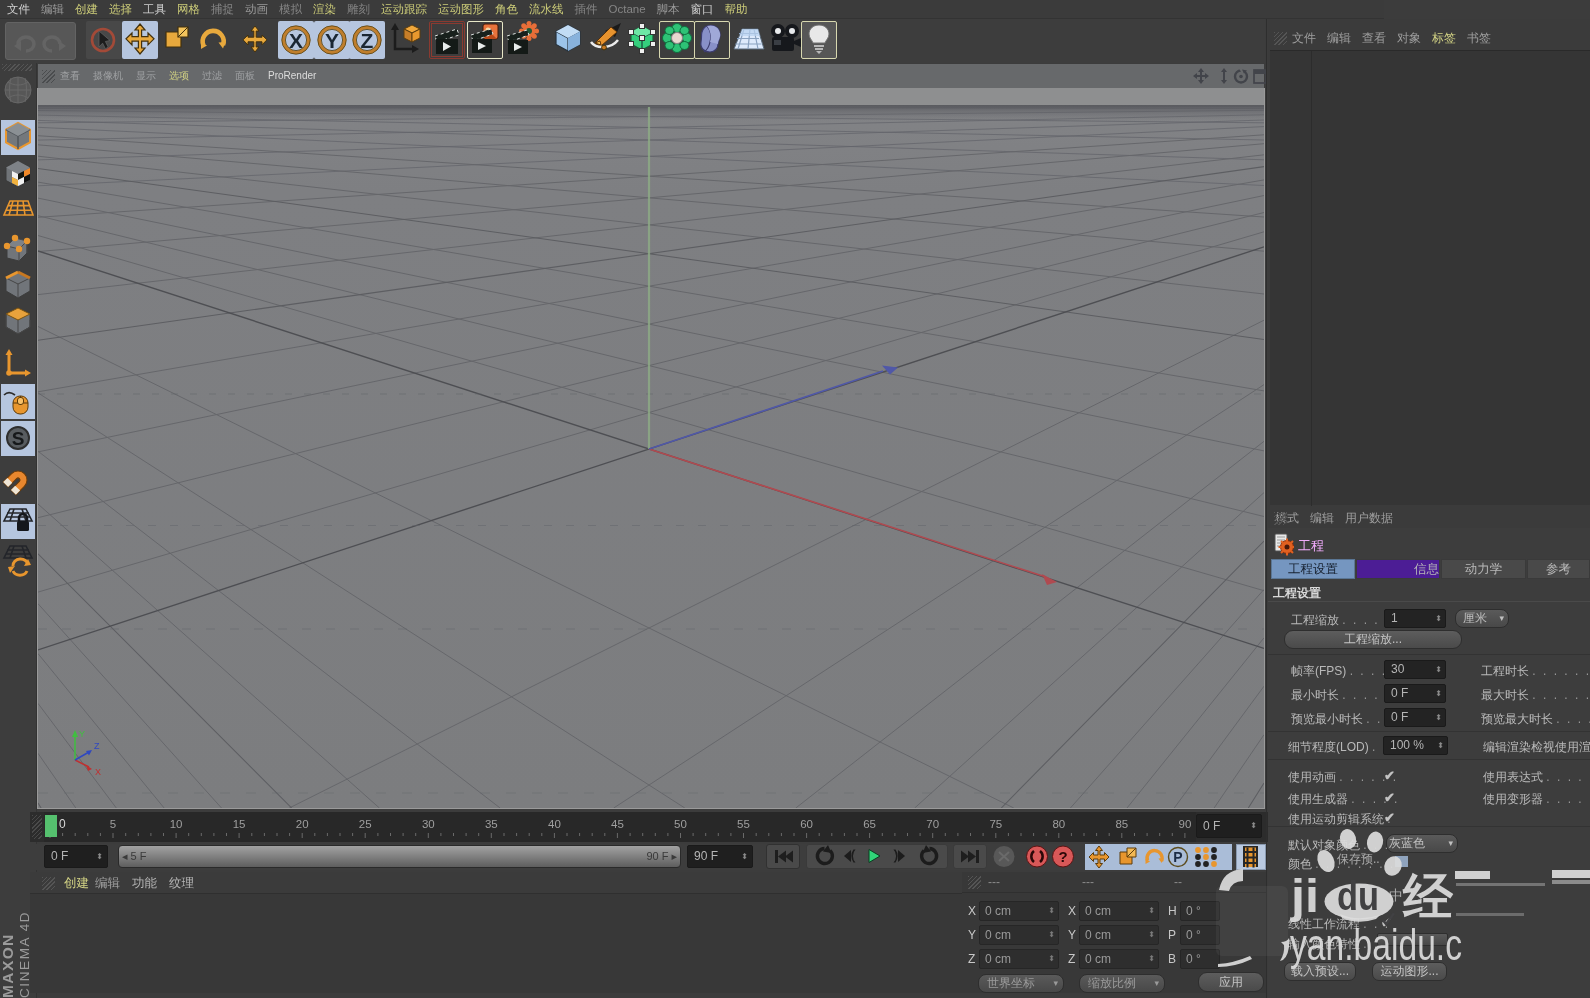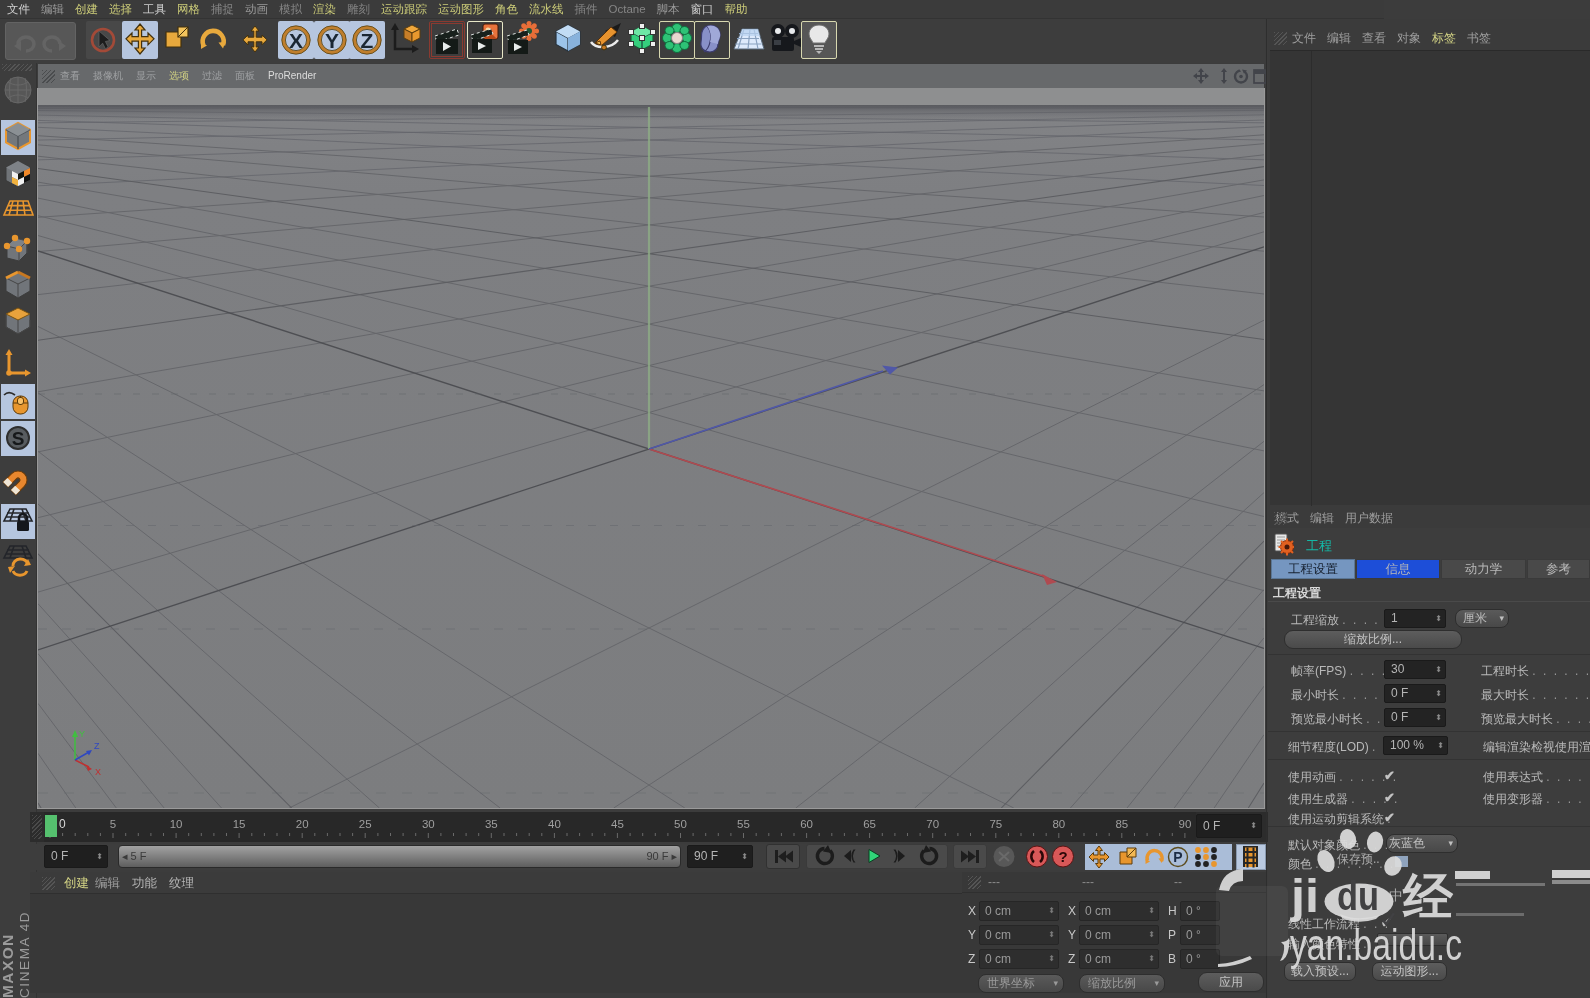--- a/index.html
+++ b/index.html
@@ -619,31 +619,31 @@
 <div class="abs" style="left:0;top:509px;width:322px;height:470px;background:#3d3d3d"></div>
 <svg class="abs" style="left:6px;top:514px" width="20" height="24">
         <rect x="1" y="1" width="12" height="17" rx="1" fill="#e8e8e8" stroke="#555"></rect>
         <path d="M3 4h8M3 7h8M3 10h8M3 13h5" stroke="#999" stroke-width="1"></path>
         <circle cx="13" cy="14" r="6.5" fill="#e06020" stroke="#8a2a06"></circle>
         <circle cx="13" cy="14" r="2.5" fill="#47180a"></circle>
         <g stroke="#e06020" stroke-width="2">
           <path d="M13 5.5v3M13 19.5v3M4.5 14h3M18.5 14h3M7 8l2 2M17 18l2 2M19 8l-2 2M9 18l-2 2"></path>
         </g>
       </svg>
-<div class="lbl" style="left:38px;top:518px;color:#14b8a6;font-size:13px">工程</div>
+<div class="lbl" style="left:30px;top:518px;color:#f0abfc;font-size:13px">工程</div>
 <div class="abs" style="left:3px;top:540px;width:84px;height:20px;background:#7596c0;border:1px solid #5a7694;color:#16202e;text-align:center;line-height:19px;font-size:12.5px">工程设置</div>
-<div class="abs" style="left:88px;top:540px;width:84px;height:20px;background:#1d4ed8;border:1px solid #3a3a3a;color:#b8b8b8;text-align:center;line-height:19px;font-size:12.5px">信息</div>
+<div class="abs" style="left:88px;top:540px;width:84px;height:20px;background:#4c1d95;border:1px solid #3a3a3a;color:#b8b8b8;text-align:right;line-height:19px;font-size:12.5px">信息</div>
 <div class="abs" style="left:173px;top:540px;width:85px;height:20px;background:#494949;border:1px solid #3a3a3a;color:#b8b8b8;text-align:center;line-height:19px;font-size:12.5px">动力学</div>
 <div class="abs" style="left:259px;top:540px;width:63px;height:20px;background:#494949;border:1px solid #3a3a3a;color:#b8b8b8;text-align:center;line-height:19px;font-size:12.5px">参考</div>
 <div class="lbl" style="left:5px;top:566px;color:#d8d8d8;font-weight:bold">工程设置</div>
 <div class="abs" style="left:0;top:582px;width:322px;height:1px;background:#4a4a4a"></div>
 <div class="lbl" style="left:23px;top:593px">工程缩放 <span class="dots">. . . . . .</span></div>
 <div class="field" style="left:116px;top:590px;width:62px;height:19px;line-height:17px;padding-left:6px">1<span style="float:right;margin-right:3px;font-size:8px;color:#8a8a8a">⬍</span></div>
 <div class="drop" style="left:187px;top:590px;width:54px;height:19px;line-height:17px;padding-left:7px">厘米<span style="float:right;margin-right:4px;font-size:9px">▾</span></div>
-<div class="btn" style="left:16px;top:611px;width:178px;height:19px;line-height:17px">缩放比例...</div>
+<div class="btn" style="left:16px;top:611px;width:178px;height:19px;line-height:17px">工程缩放...</div>
 <div class="abs" style="left:0;top:635px;width:322px;height:1px;background:#333"></div>
 <div class="lbl" style="left:23px;top:644px">帧率(FPS) <span class="dots">. . . . .</span></div>
 <div class="field" style="left:116px;top:641px;width:62px;height:19px;line-height:17px;padding-left:6px">30<span style="float:right;margin-right:3px;font-size:8px;color:#8a8a8a">⬍</span></div>
 <div class="lbl" style="left:213px;top:644px">工程时长 <span class="dots">. . . . . . . . .</span></div>
 <div class="lbl" style="left:23px;top:668px">最小时长 <span class="dots">. . . . . .</span></div>
 <div class="field" style="left:116px;top:665px;width:62px;height:19px;line-height:17px;padding-left:6px">0 F<span style="float:right;margin-right:3px;font-size:8px;color:#8a8a8a">⬍</span></div>
 <div class="lbl" style="left:213px;top:668px">最大时长 <span class="dots">. . . . . . . . .</span></div>
 <div class="lbl" style="left:23px;top:692px">预览最小时长 <span class="dots">. . .</span></div>
 <div class="field" style="left:116px;top:689px;width:62px;height:19px;line-height:17px;padding-left:6px">0 F<span style="float:right;margin-right:3px;font-size:8px;color:#8a8a8a">⬍</span></div>
 <div class="lbl" style="left:213px;top:692px">预览最大时长 <span class="dots">. . . . . .</span></div>

